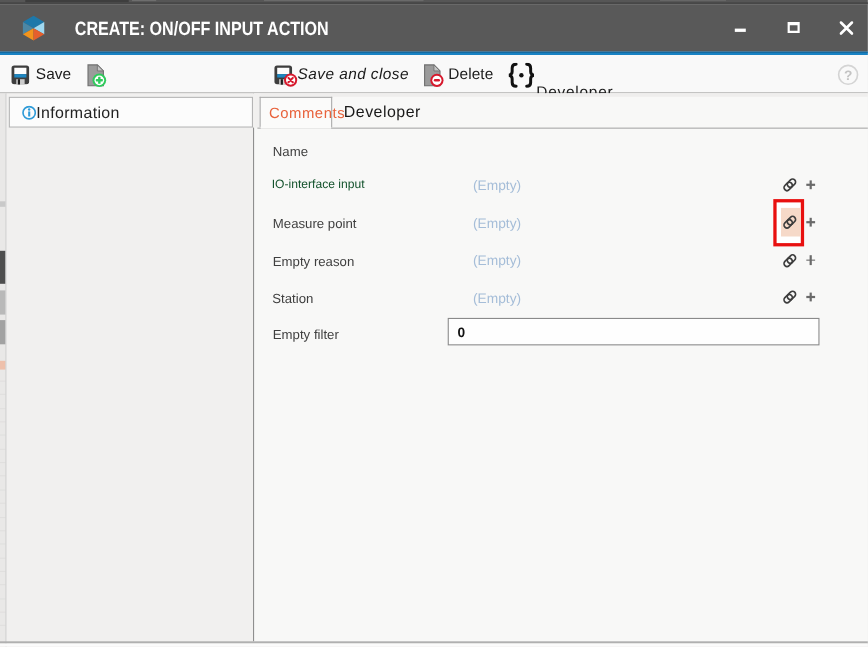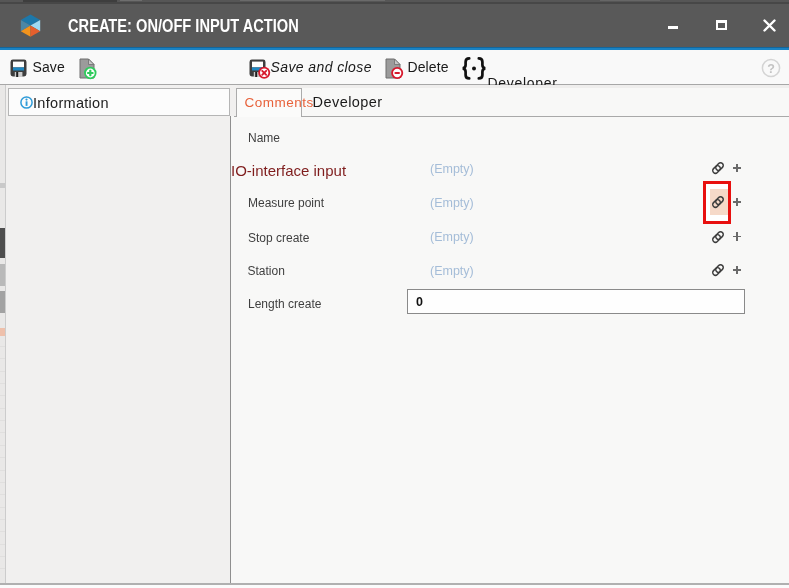--- a/index.html
+++ b/index.html
@@ -137,25 +137,25 @@
   <div class="abs" style="left:231px;top:85px;width:558px;height:3px;background:#efeeed;"></div>
   <div class="abs" style="left:231px;top:85px;width:5.5px;height:31px;background:#f1f0ef;"></div>
 
   <div class="abs" style="left:234px;top:115.6px;width:555px;height:1px;background:#a9a9a9;"></div>
   <div class="abs" style="left:236px;top:88px;width:66px;height:28px;background:#fbfbfa;border:1px solid #ababab;border-bottom:none;box-sizing:border-box;"></div>
   <div class="abs" style="left:236.8px;top:115.2px;width:64.4px;height:1.6px;background:#fbfbfa;"></div>
   <div class="abs" style="left:244.5px;top:94.5px;font-size:13.5px;letter-spacing:0.5px;color:#e8623b;">Comments</div>
   <div class="abs" style="left:312.5px;top:94px;font-size:14.5px;letter-spacing:0.45px;color:#1a1a1a;">Developer</div>
 
   <div class="abs" style="left:248px;top:130.5px;font-size:12px;color:#3f3f3f;">Name</div>
-  <div class="abs" style="left:231px;top:162px;font-size:15px;color:#7f1d1d;">IO-interface input</div>
+  <div class="abs" style="left:247px;top:162px;font-size:11px;color:#14532d;">IO-interface input</div>
   <div class="abs" style="left:248px;top:196px;font-size:12px;color:#3f3f3f;">Measure point</div>
-  <div class="abs" style="left:248px;top:230.5px;font-size:12px;color:#3f3f3f;">Stop create</div>
+  <div class="abs" style="left:248px;top:230.5px;font-size:12px;color:#3f3f3f;">Empty reason</div>
   <div class="abs" style="left:247.5px;top:264px;font-size:12px;color:#3f3f3f;">Station</div>
-  <div class="abs" style="left:248px;top:297px;font-size:12px;color:#3f3f3f;">Length create</div>
+  <div class="abs" style="left:248px;top:297px;font-size:12px;color:#3f3f3f;">Empty filter</div>
 
   <div class="abs" style="left:430px;top:161.5px;font-size:12.5px;color:#a5bdd8;">(Empty)</div>
   <div class="abs" style="left:430px;top:195.5px;font-size:12.5px;color:#a5bdd8;">(Empty)</div>
   <div class="abs" style="left:430px;top:230px;font-size:12.5px;color:#a5bdd8;">(Empty)</div>
   <div class="abs" style="left:430px;top:263.5px;font-size:12.5px;color:#a5bdd8;">(Empty)</div>
 
   <svg class="abs" style="left:711px;top:161px;" width="14" height="14" viewBox="0 0 14 14">
     <g transform="translate(7,7) rotate(-45)">
       <rect x="-6.3" y="-2.7" width="8.4" height="5.4" rx="2.7" fill="none" stroke="#3d3d3d" stroke-width="1.5"></rect>
       <rect x="-2.1" y="-2.7" width="8.4" height="5.4" rx="2.7" fill="none" stroke="#3d3d3d" stroke-width="1.5"></rect>

